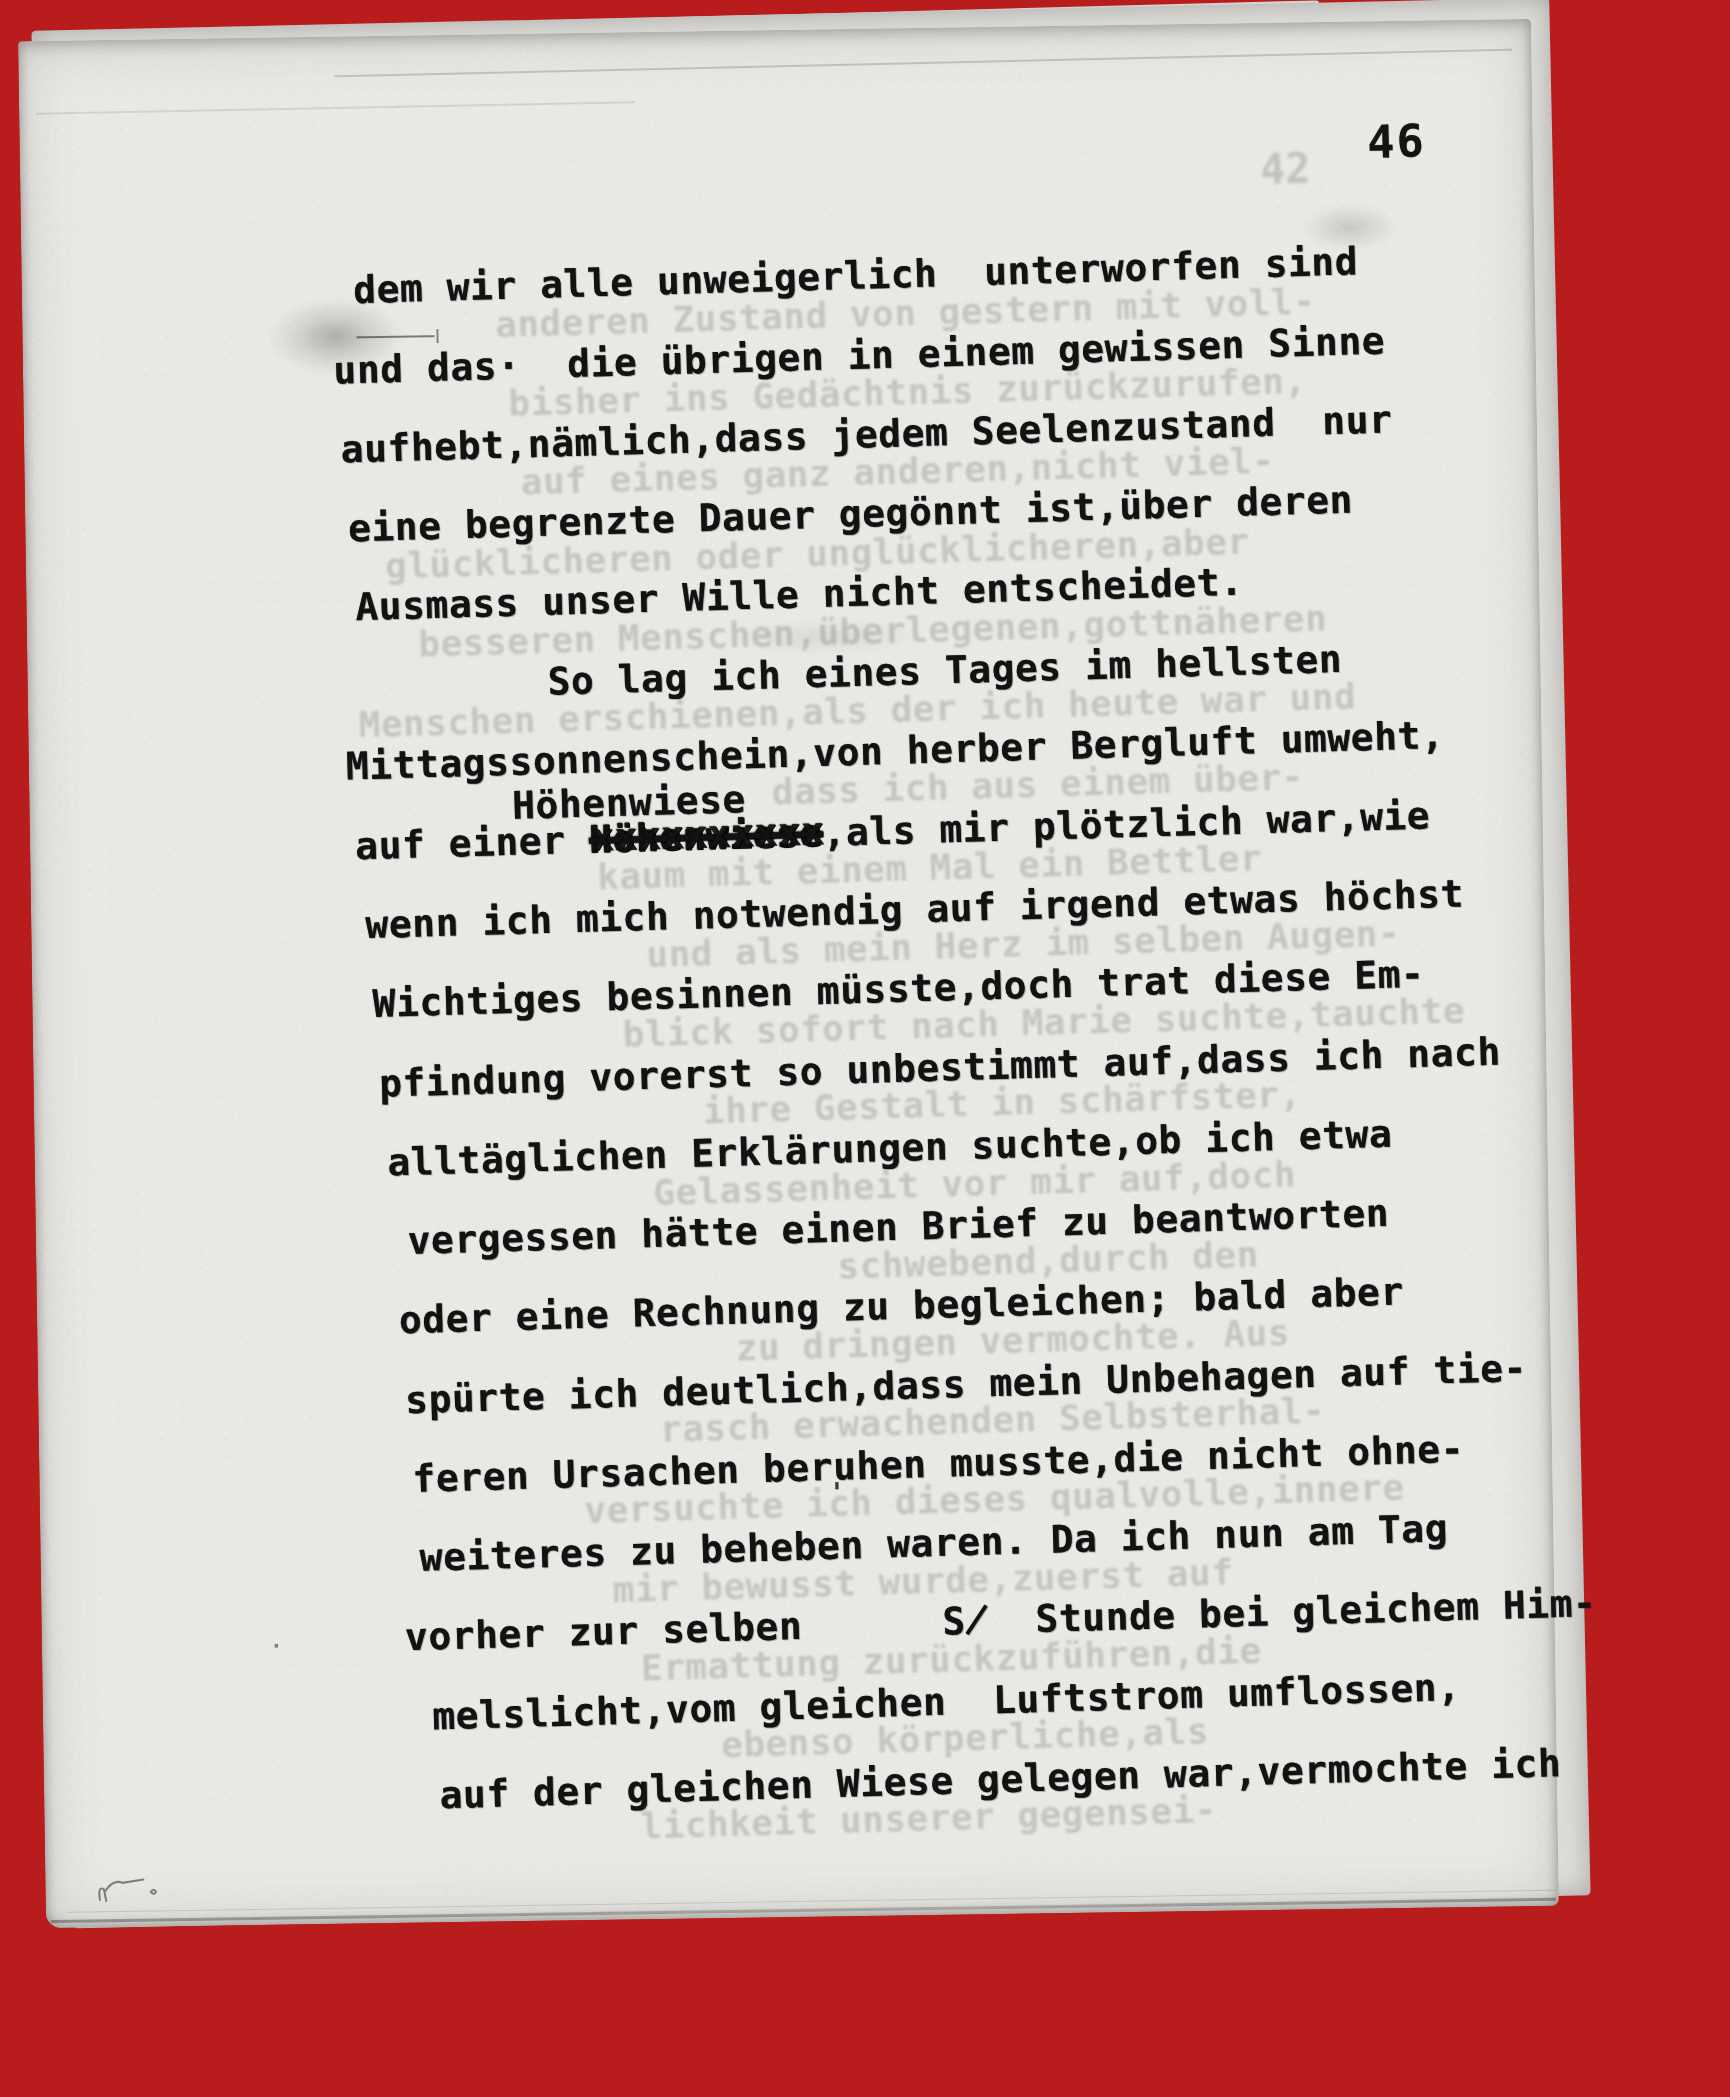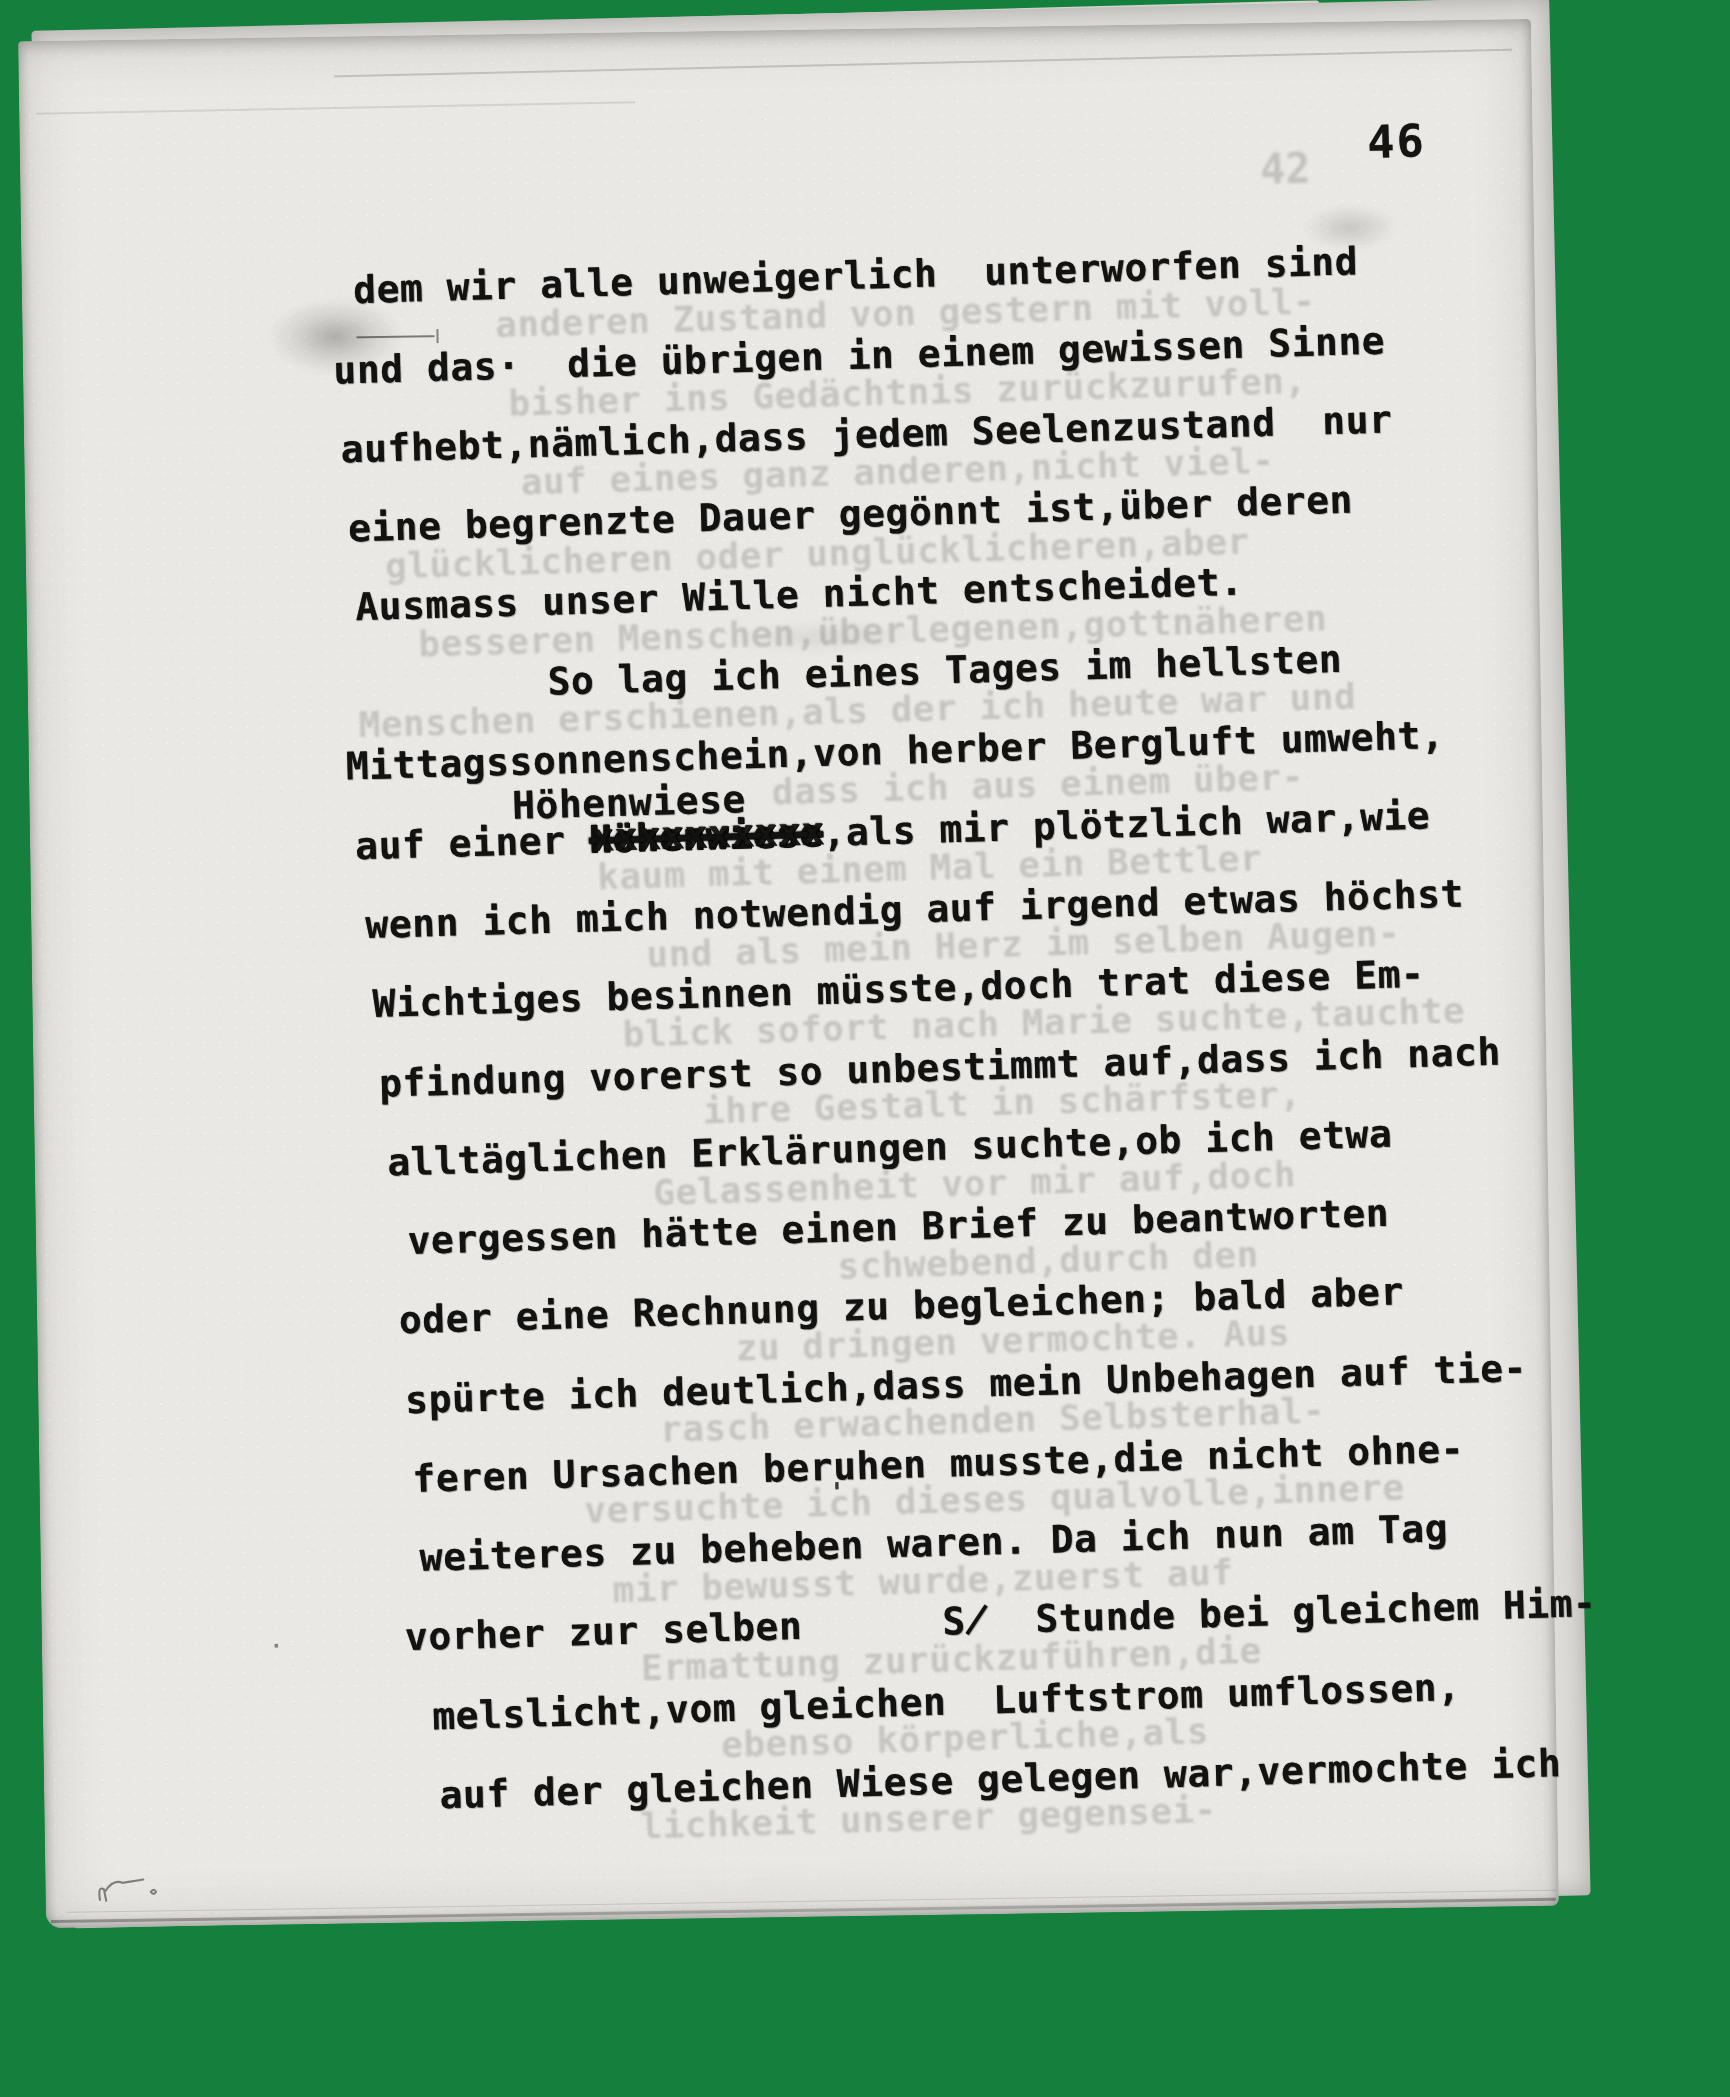--- a/index.html
+++ b/index.html
@@ -1,16 +1,16 @@
 <!DOCTYPE html>
 <html style="font-size:8.3px"><head>
 <meta charset="utf-8">
 <style>
   html,body{margin:0;padding:0;background:#020202;}
-  .scan{position:relative;width:1731px;height:2097px;background:#15803d;overflow:hidden;
+  .scan{position:relative;width:1731px;height:2097px;background:#b91c1c;overflow:hidden;
         font-family:"DejaVu Sans Mono",monospace;}
   
   .sheet{position:absolute;}
   .sheet-back2{left:122px;top:15.6px;width:1199px;height:136px;background:#d3d2cf;
                transform:rotate(-1.5deg);border-radius:3.1px;}
   .sheet-back1{left:52px;top:13.6px;width:1518px;height:1898px;background:#dddcd8;
                transform:rotate(-1.25deg);border-radius:4.2px;
                box-shadow:inset 0 0 26px rgba(0,0,0,.25);}
   .paper{left:32px;top:30px;width:1513px;height:1887px;background-color:#e9e8e4;
          transform:rotate(-0.85deg);border-radius:4.2px 4.2px 7.3px 15.6px;

